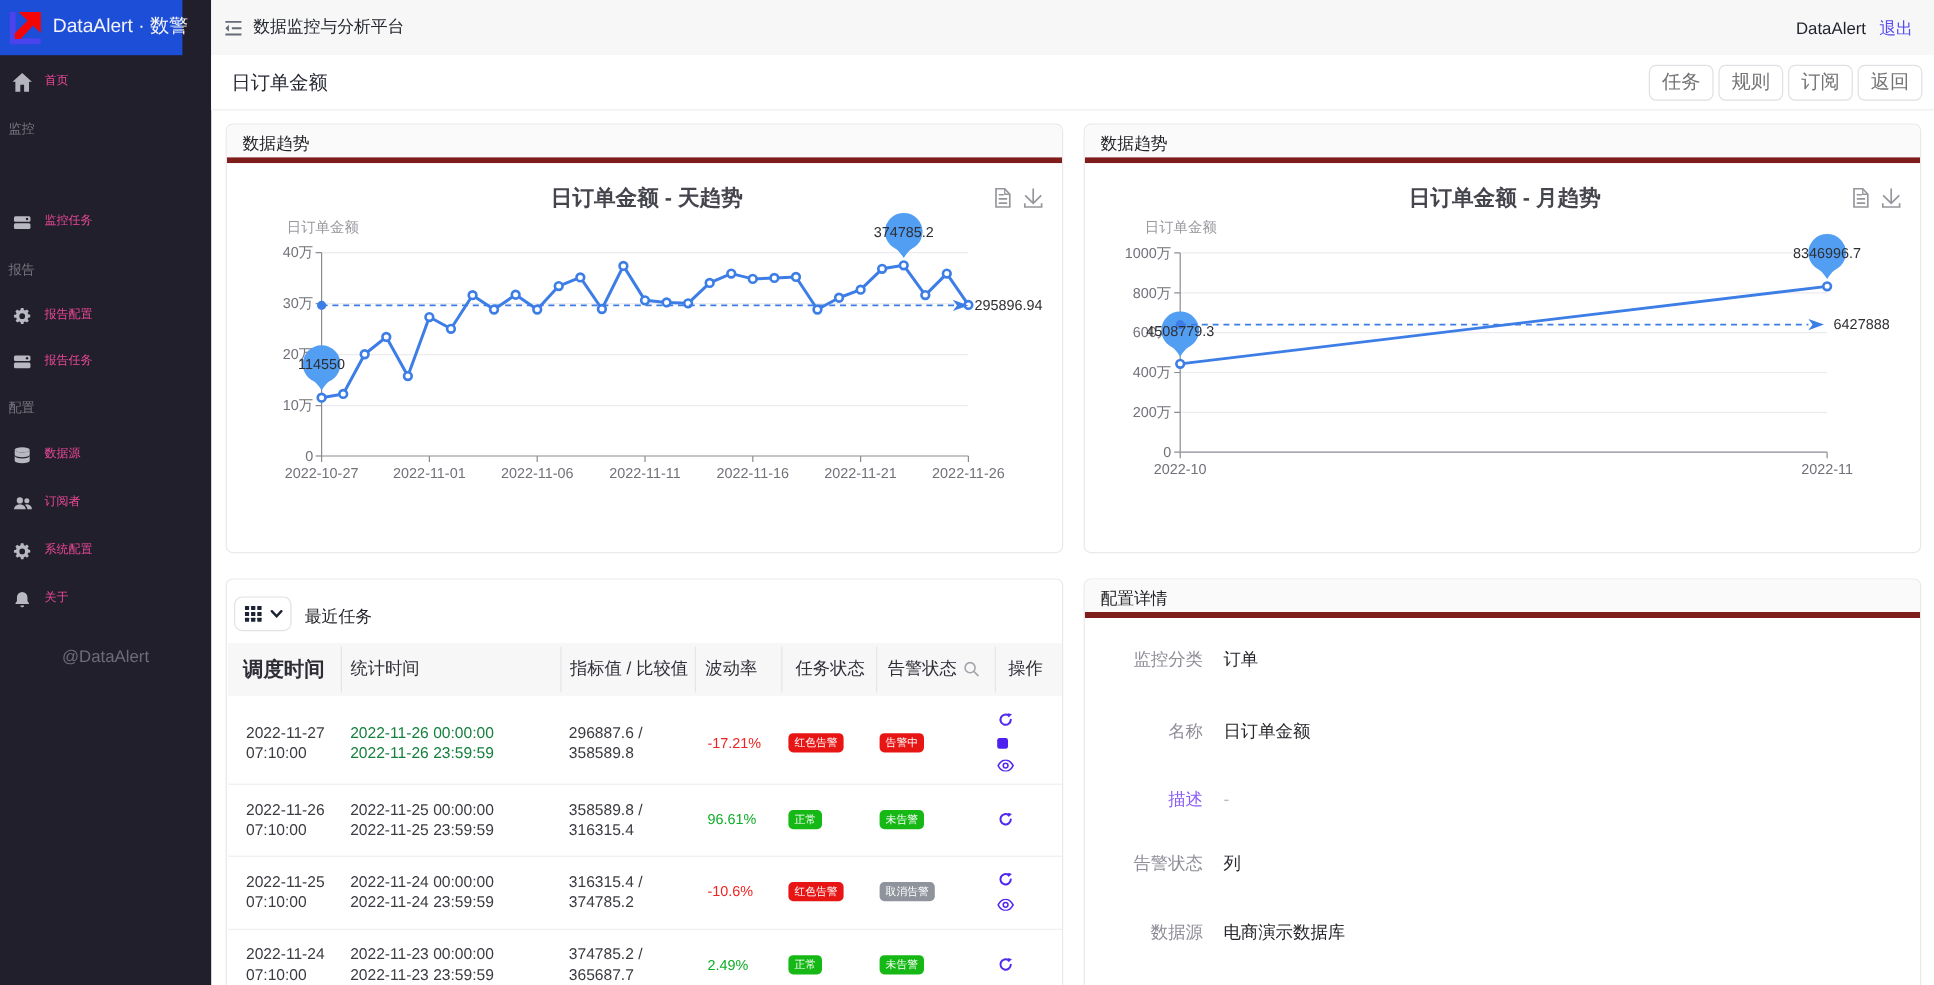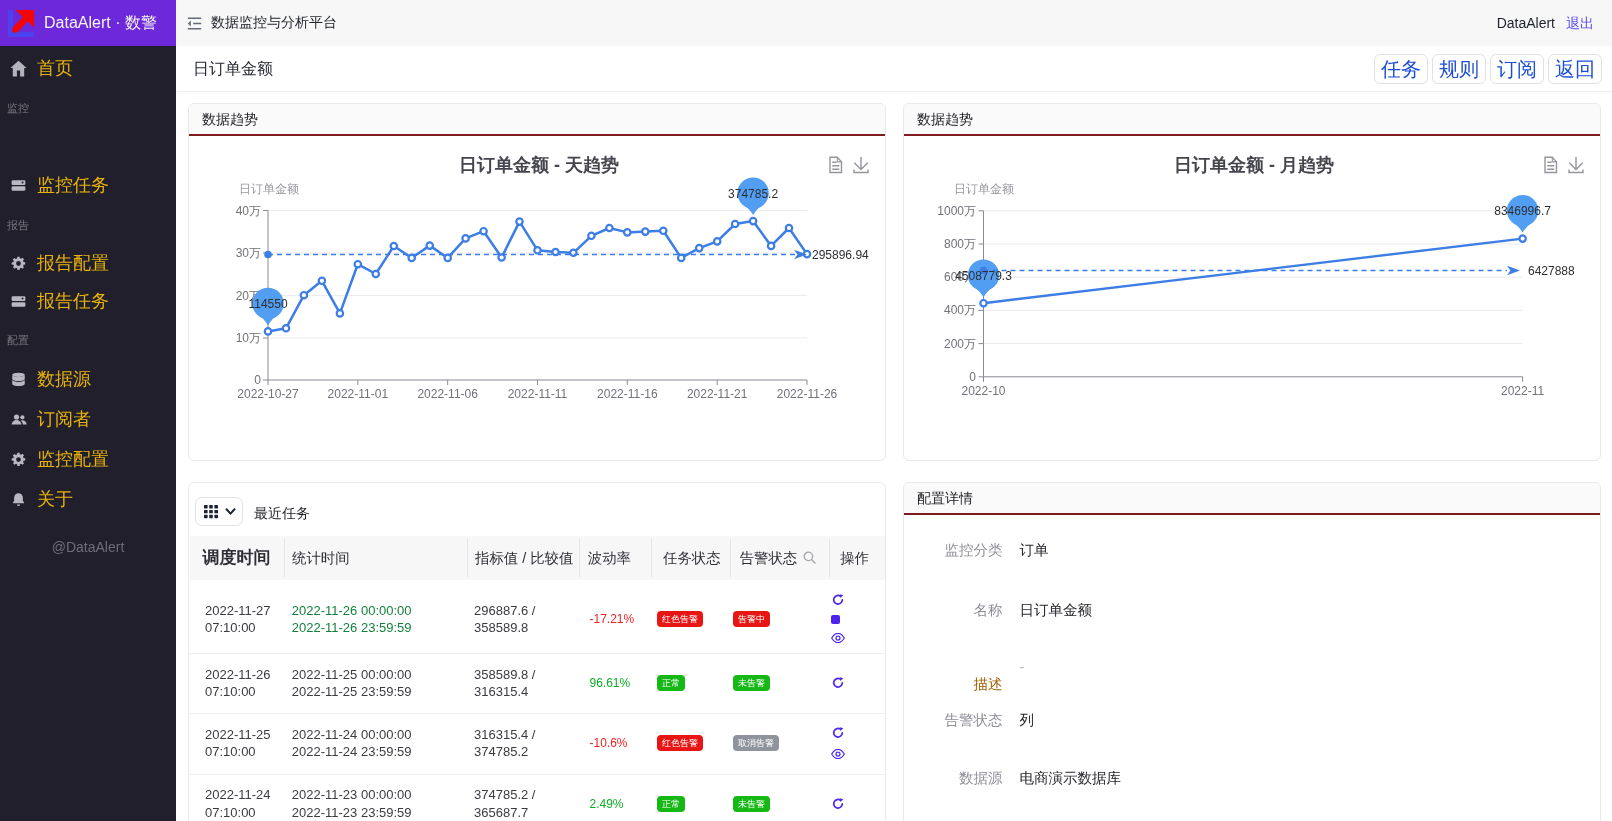--- a/index.html
+++ b/index.html
@@ -1,38 +1,38 @@
 <!DOCTYPE html>
 <html><head><meta charset="utf-8"><style>
 *{margin:0;padding:0;box-sizing:border-box}
 html,body{width:1612px;height:821px;overflow:hidden}
 body{font-family:"Liberation Sans",sans-serif;background:#fff;position:relative}
 .abs{position:absolute}
 
 #sb{position:absolute;left:0;top:0;width:176px;height:821px;background:#211f2b}
-#sbh{position:absolute;left:0;top:0;width:176px;height:46px;background:#6d28d9;color:#f4f4f6;font-size:16px;font-weight:500}
+#sbh{position:absolute;left:0;top:0;width:152px;height:46px;background:#1d4ed8;color:#f4f4f6;font-size:16px;font-weight:500}
 #sbh svg{position:absolute;left:8px;top:10px}
 #sbh span{position:absolute;left:44px;top:13px;line-height:20px;white-space:nowrap}
-.mi{position:absolute;left:0;width:200px;height:40px;color:#eab308;font-size:18px}
+.mi{position:absolute;left:0;width:200px;height:40px;color:#ec4899;font-size:10px}
 .mi svg{position:absolute;left:11px;top:50%;margin-top:-7px}
 .mi span{position:absolute;left:37px;top:50%;margin-top:-10px;line-height:20px}
 .ml{position:absolute;left:7px;width:160px;color:#77757f;font-size:11px;line-height:16px}
 #sbf{position:absolute;left:0;top:539px;width:176px;text-align:center;color:#6e6c79;font-size:14px}
 
 #tb{position:absolute;left:176px;top:0;width:1436px;height:46px;background:#f7f7f8}
 #tb .ttl{position:absolute;left:35px;top:14px;font-size:14px;font-weight:500;color:#23262e}
 #tb .usr{position:absolute;right:57px;top:15px;font-size:14px;color:#1f222a}
 #tb .out{position:absolute;right:18px;top:15px;font-size:14px;color:#564af0}
 
 #ttr{position:absolute;left:176px;top:46px;width:1436px;height:46px;background:#fff;border-bottom:1px solid #edeef1}
 #ttr h1{position:absolute;left:17px;top:13px;font-size:16px;font-weight:400;color:#262933}
-.btn{position:absolute;top:8px;width:54px;height:30px;background:#fff;border:1px solid #e0e0e5;border-radius:6px;font-size:20px;color:#1d4ed8;text-align:center;line-height:28px}
+.btn{position:absolute;top:8px;width:54px;height:30px;background:#fff;border:1px solid #e0e0e5;border-radius:6px;font-size:16px;color:#737373;text-align:center;line-height:28px}
 
 .card{position:absolute;background:#fff;border:1px solid #e9e9ed;border-radius:6px}
-.chd{position:absolute;left:0;top:0;right:0;height:32px;background:#fafafa;border-bottom:2px solid #7f1d1d;border-radius:6px 6px 0 0;font-size:14px;color:#232329;line-height:31px;padding-left:13px}
+.chd{position:absolute;left:0;top:0;right:0;height:32px;background:#fafafa;border-bottom:5px solid #7f1d1d;border-radius:6px 6px 0 0;font-size:14px;color:#232329;line-height:31px;padding-left:13px}
 </style></head><body>
 <div id="sb">
     <div id="sbh">
       <svg width="27" height="27" viewBox="0 0 27 27">
         <rect x="0" y="0" width="5" height="27" fill="#4b43ee"></rect>
         <rect x="0" y="22" width="26" height="5" fill="#4b43ee"></rect>
         <polygon points="7.5,0 26,0 26,17.5" fill="#f50505"></polygon>
         <path d="M4.3 22.6 L4.3 17.8 L17.5 4.6 L21.5 9.2 L9.2 22.6 Z" fill="#f50505"></path>
       </svg>
       <span>DataAlert · 数警</span>
@@ -81,21 +81,21 @@
         <path d="M1 20 a8 7 0 0 1 16 0 z"></path>
         <circle cx="18.5" cy="8.5" r="3.4"></circle>
         <path d="M18.5 13.2 a7 6.5 0 0 1 6.8 6.8 l-6 0 a9 9 0 0 0 -3.4-6.3 a7 7 0 0 1 2.6-.5 z"></path>
       </svg>
       <span>订阅者</span>
     </div>
 <div class="mi" style="top:439px">
       <svg width="15" height="15" viewBox="0 0 24 24" fill="#b8b8c3">
         <path d="M10.3 1h3.4l.5 2.7 1.9.8 2.3-1.6 2.4 2.4-1.6 2.3.8 1.9 2.7.5v3.4l-2.7.5-.8 1.9 1.6 2.3-2.4 2.4-2.3-1.6-1.9.8-.5 2.7h-3.4l-.5-2.7-1.9-.8-2.3 1.6-2.4-2.4 1.6-2.3-.8-1.9L1 13.7v-3.4l2.7-.5.8-1.9L2.9 5.6 5.3 3.2 7.6 4.8l1.9-.8z M12 8.2a3.8 3.8 0 1 0 0 7.6 3.8 3.8 0 0 0 0-7.6z" fill-rule="evenodd"></path>
       </svg>
-      <span>监控配置</span>
+      <span>系统配置</span>
     </div>
 <div class="mi" style="top:479px">
       <svg width="15" height="15" viewBox="0 0 24 24" fill="#b8b8c3">
         <path d="M12 2 a7 7 0 0 1 7 7 l0 5 2 3 0 1 -18 0 0 -1 2 -3 0 -5 a7 7 0 0 1 7-7 z"></path>
         <path d="M9.5 20 a2.5 2.5 0 0 0 5 0 z"></path>
       </svg>
       <span>关于</span>
     </div>
 <div id="sbf">@DataAlert</div>
   </div>
@@ -360,18 +360,18 @@
       <path d="M8.6 2.3 A4.3 4.3 0 1 0 10.3 5.9" fill="none" stroke="#5128ee" stroke-width="1.7" stroke-linecap="round"></path>
       <polygon points="8.0,0.3 11.3,1.3 8.4,3.9" fill="#5128ee"></polygon>
     </svg>
 </div>
 <div class="card" style="left:903px;top:482px;width:698px;height:500px;border-radius:6px 6px 0 0">
     <div class="chd">配置详情</div>
 <div class="abs" style="left:0;top:56px;width:98.5px;text-align:right;font-size:14.5px;color:#8e8e98;line-height:22px">监控分类</div>
 <div class="abs" style="left:115.5px;top:56px;font-size:14.5px;font-weight:500;color:#26262c;line-height:22px">订单</div>
 <div class="abs" style="left:0;top:115.5px;width:98.5px;text-align:right;font-size:14.5px;color:#8e8e98;line-height:22px">名称</div>
 <div class="abs" style="left:115.5px;top:115.5px;font-size:14.5px;font-weight:500;color:#26262c;line-height:22px">日订单金额</div>
-<div class="abs" style="left:0;top:190px;width:98.5px;text-align:right;font-size:14.5px;color:#a16207;line-height:22px">描述</div>
+<div class="abs" style="left:0;top:173px;width:98.5px;text-align:right;font-size:14.5px;color:#8b5cf6;line-height:22px">描述</div>
 <div class="abs" style="left:115.5px;top:173px;font-size:14.5px;font-weight:500;color:#b9b9c0;line-height:22px">-</div>
 <div class="abs" style="left:0;top:226px;width:98.5px;text-align:right;font-size:14.5px;color:#8e8e98;line-height:22px">告警状态</div>
 <div class="abs" style="left:115.5px;top:226px;font-size:14.5px;font-weight:500;color:#26262c;line-height:22px">列</div>
 <div class="abs" style="left:0;top:284px;width:98.5px;text-align:right;font-size:14.5px;color:#8e8e98;line-height:22px">数据源</div>
 <div class="abs" style="left:115.5px;top:284px;font-size:14.5px;font-weight:500;color:#26262c;line-height:22px">电商演示数据库</div>
 </div>
 </body></html>

